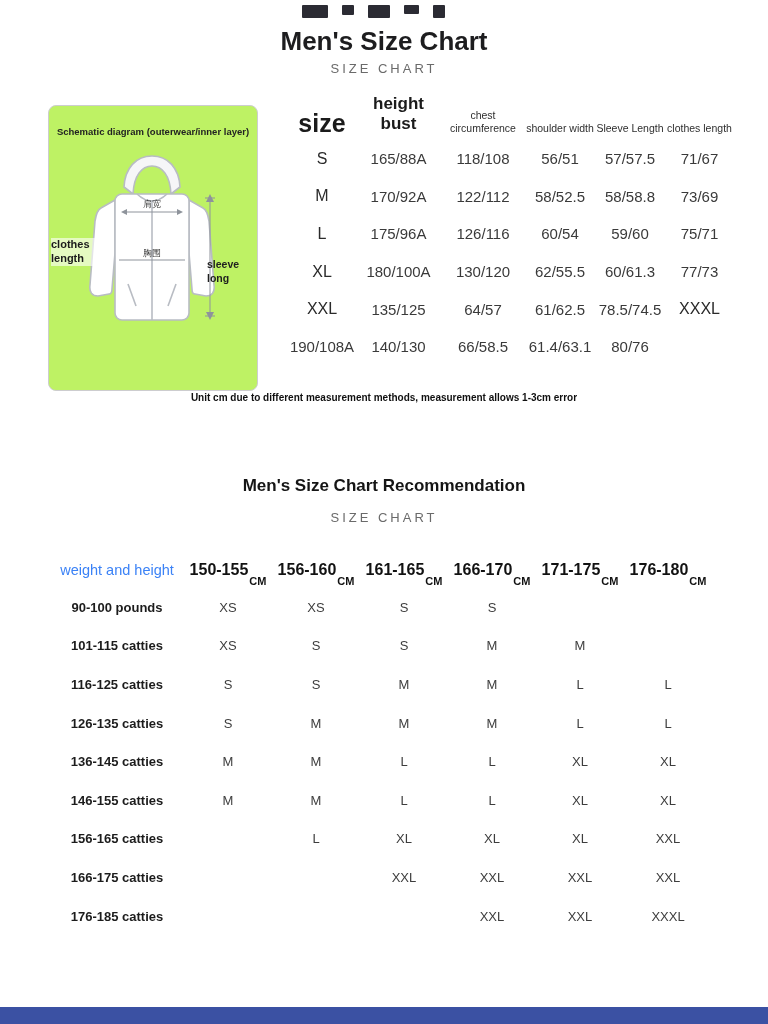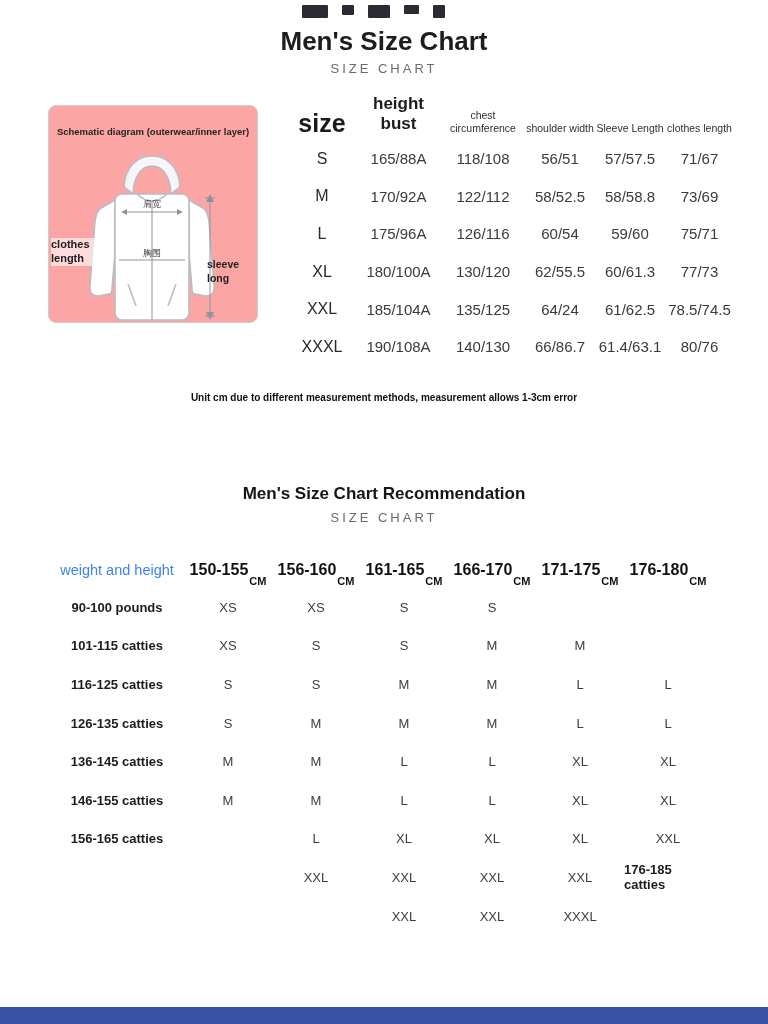--- a/index.html
+++ b/index.html
@@ -13,22 +13,22 @@
   
   .top-frags { position:absolute; top:5px; left:302px; height:14px; display:flex; gap:14px; align-items:flex-start; }
   .frag { display:inline-block; background:#2b2b33; border-radius:1px; }
 
   .main-title { position:absolute; top:27px; left:0; width:100%; text-align:center;
     font-size:26px; font-weight:bold; color:#1d1d1f; line-height:28px; }
   .sub-title { position:absolute; top:61px; left:0; width:100%; text-align:center;
     font-size:13px; color:#6a6a6a; letter-spacing:3px; }
 
   
-  .diagram-panel { position:absolute; left:48px; top:105px; width:210px; height:218px;
-    border:1px solid #cdcdcf; border-radius:8px; background:#fca5a5; }
+  .diagram-panel { position:absolute; left:48px; top:105px; width:210px; height:286px;
+    border:1px solid #cdcdcf; border-radius:8px; background:#bef264; }
   .diagram-caption { position:absolute; top:20px; left:6px; right:6px; text-align:center;
     font-size:9.5px; font-weight:bold; color:#222; line-height:1.2; }
   .jacket-svg { position:absolute; left:16px; top:42px; width:174px; height:196px; }
   .clothes-length-label { position:absolute; left:2px; top:132px; width:52px;
     font-size:11px; font-weight:bold; color:#1b1b1b; line-height:1.25; background:rgba(255,255,255,0.6); }
   .sleeve-long-label { position:absolute; right:4px; top:152px; width:46px;
     font-size:10.5px; font-weight:bold; color:#1f1f1f; line-height:1.3; }
 
   
   .size-table { position:absolute; left:289px; top:96px; width:446px;
@@ -39,21 +39,21 @@
   .h-main { font-size:17px; font-weight:bold; color:#1b1b1b; padding-bottom:6px; }
   .h-small { font-size:10.5px; color:#2e2e2e; line-height:1.25; padding-bottom:5px; }
   .size-table .c { display:flex; align-items:center; justify-content:center;
     font-size:15px; color:#3a3a3a; }
   .size-table .c-size { font-size:16px; color:#2a2a2a; }
 
   .unit-note { position:absolute; top:392px; left:0; width:100%; text-align:center;
     font-size:10px; font-weight:bold; color:#101010; }
 
   .rec-title { position:absolute; top:476px; left:0; width:100%; text-align:center;
-    font-size:17px; font-weight:bold; color:#151515; line-height:20px;margin-top:8px; }
+    font-size:17px; font-weight:bold; color:#151515; line-height:20px; }
   .rec-sub { position:absolute; top:510px; left:0; width:100%; text-align:center;
     font-size:13px; color:#6a6a6a; letter-spacing:3px; }
 
   
   .rec-table { position:absolute; left:50px; top:552px; width:662px;
     display:grid; grid-template-columns:134px repeat(6, 88px);
     grid-template-rows:36px repeat(9, 38.6px); }
   .rec-corner { display:flex; align-items:center; justify-content:center;
     font-size:14.5px; color:#3b82f6; }
   .rh { display:flex; align-items:center; justify-content:center;
@@ -145,30 +145,29 @@
     <div class="c">75/71</div>
 
     <div class="c c-size">XL</div>
     <div class="c">180/100A</div>
     <div class="c">130/120</div>
     <div class="c">62/55.5</div>
     <div class="c">60/61.3</div>
     <div class="c">77/73</div>
 
     <div class="c c-size">XXL</div>
-    <div class="c">185/104A</div>
     <div class="c">135/125</div>
-    <div class="c">64/24</div>
+    <div class="c">64/57</div>
     <div class="c">61/62.5</div>
     <div class="c">78.5/74.5</div>
 
     <div class="c c-size">XXXL</div>
     <div class="c">190/108A</div>
     <div class="c">140/130</div>
-    <div class="c">66/86.7</div>
+    <div class="c">66/58.5</div>
     <div class="c">61.4/63.1</div>
     <div class="c">80/76</div>
   </div>
 
   <div class="unit-note">Unit cm due to different measurement methods, measurement allows 1-3cm error</div>
 
   <div class="rec-title">Men's Size Chart Recommendation</div>
   <div class="rec-sub">SIZE CHART</div>
 
   <div class="rec-table">
@@ -247,20 +246,21 @@
     <div class="rc">XL</div>
 
     <div class="rl">156-165 catties</div>
     <div class="rc"></div>
     <div class="rc">L</div>
     <div class="rc">XL</div>
     <div class="rc">XL</div>
     <div class="rc">XL</div>
     <div class="rc">XXL</div>
 
+    <div class="rl">166-175 catties</div>
     <div class="rc"></div>
     <div class="rc"></div>
     <div class="rc">XXL</div>
     <div class="rc">XXL</div>
     <div class="rc">XXL</div>
     <div class="rc">XXL</div>
 
     <div class="rl">176-185 catties</div>
     <div class="rc"></div>
     <div class="rc"></div>

